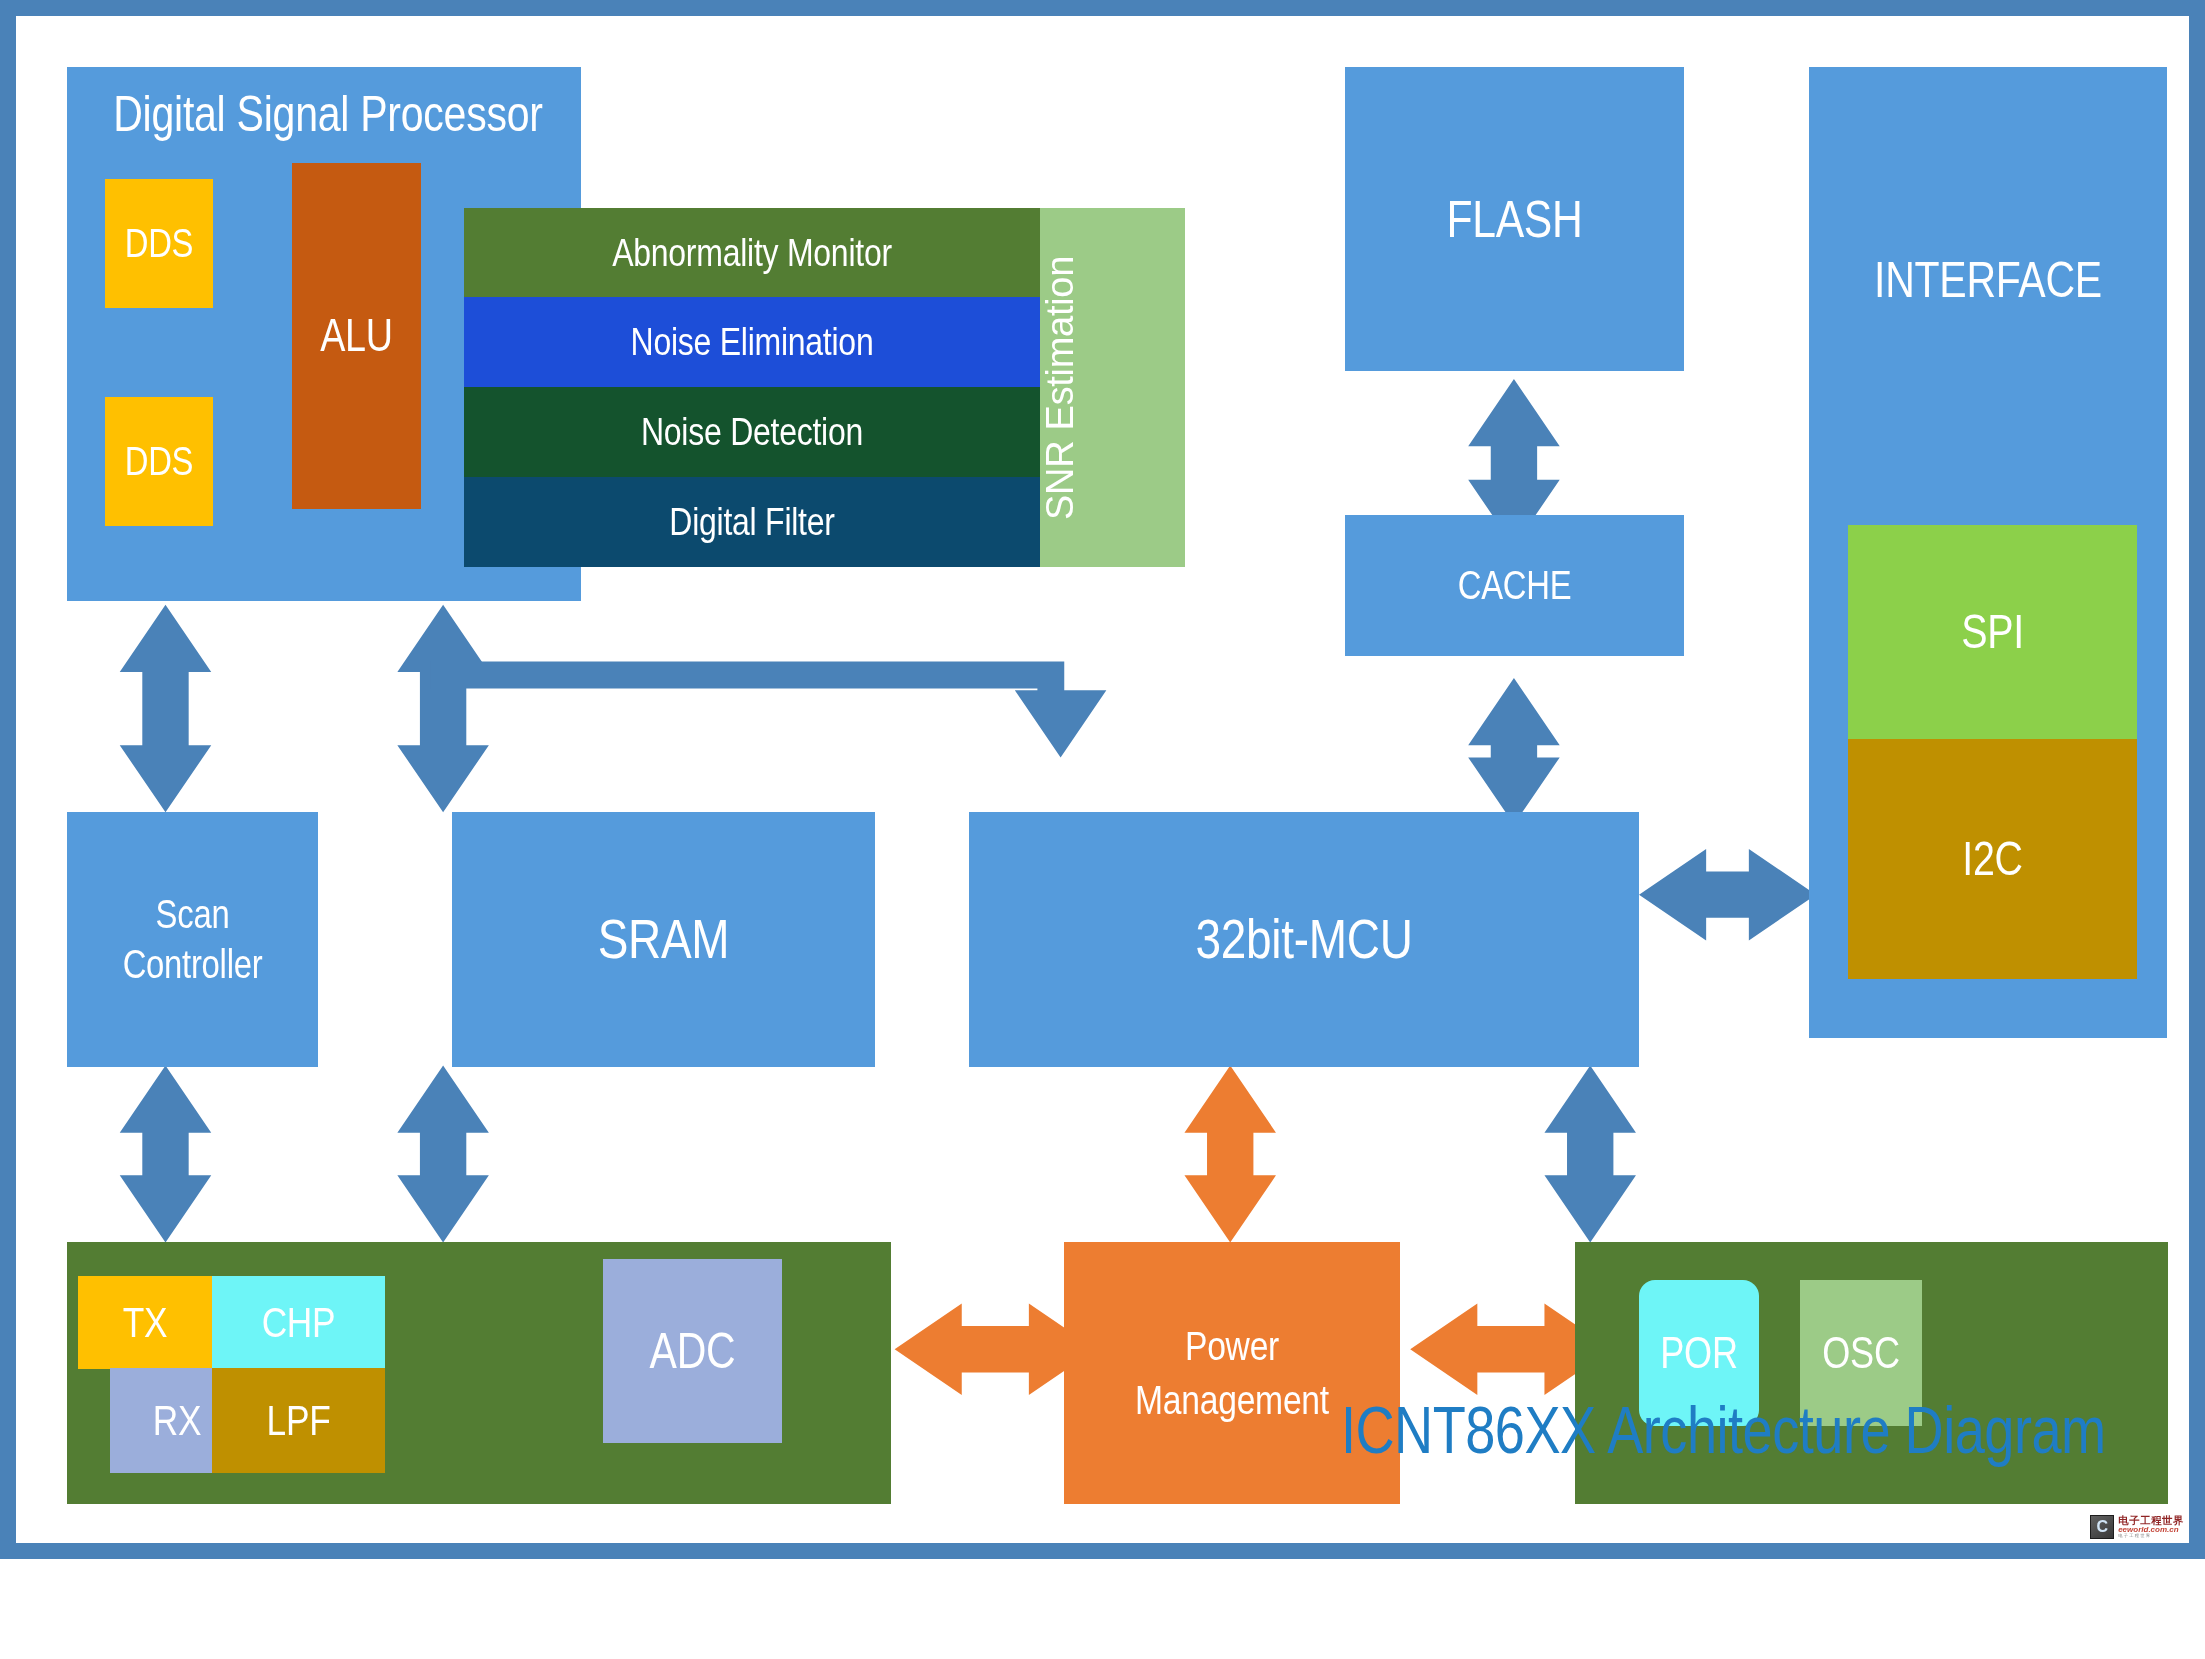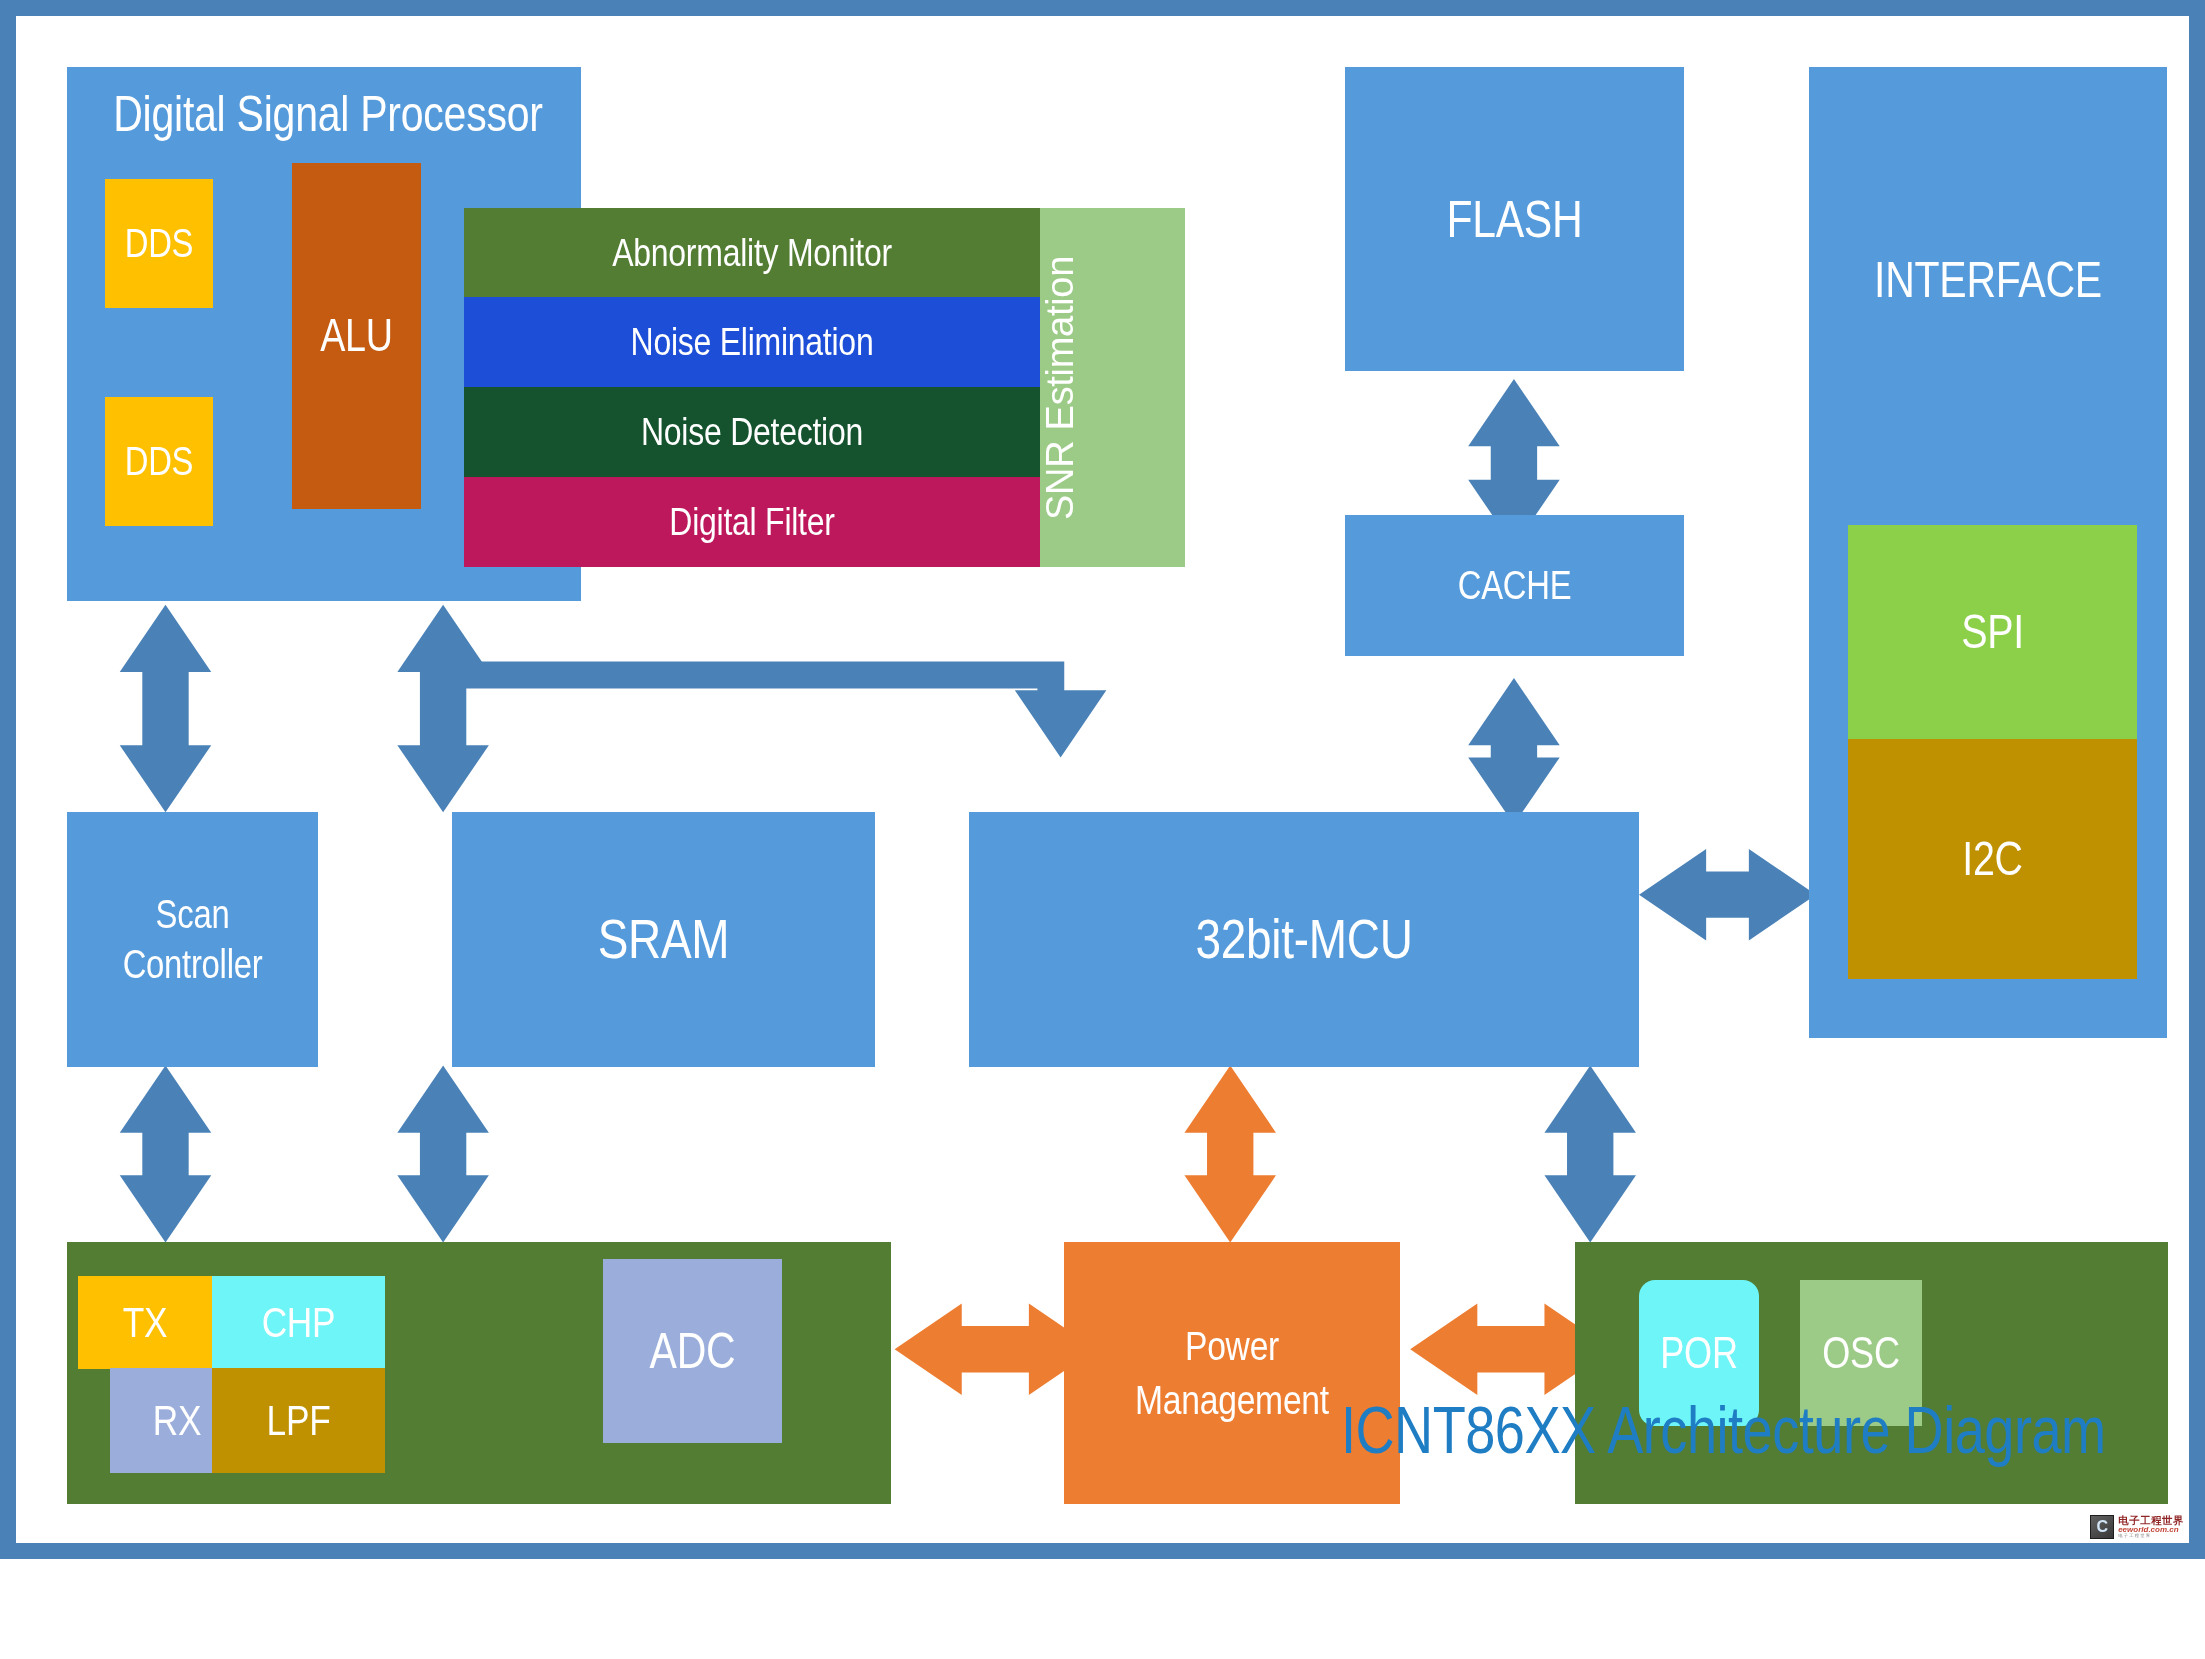--- a/index.html
+++ b/index.html
@@ -155,21 +155,21 @@
 
     <div class="blk" style="left:448px; top:192px; width:576px; height:90px; background:#537D33;">
       <span class="cond" style="font-size:39px;">Abnormality Monitor</span>
     </div>
     <div class="blk" style="left:448px; top:281px; width:576px; height:90px; background:#1d4ed8;">
       <span class="cond" style="font-size:39px;">Noise Elimination</span>
     </div>
     <div class="blk" style="left:448px; top:371px; width:576px; height:90px; background:#14532d;">
       <span class="cond" style="font-size:39px;">Noise Detection</span>
     </div>
-    <div class="blk" style="left:448px; top:461px; width:576px; height:90px; background:#be185d;">
+    <div class="blk" style="left:448px; top:461px; width:576px; height:90px; background:#0c4a6e;">
       <span class="cond" style="font-size:39px;">Digital Filter</span>
     </div>
 
     <div class="blk c-palegreen" style="left:1024px; top:192px; width:145px; height:359px;">
       <span class="cond vert" style="font-size:38px;">SNR Estimation</span>
     </div>
 
     <div class="blk c-blue" style="left:1329px; top:499px; width:339px; height:141px;">
       <span class="cond" style="font-size:40px;">CACHE</span>
     </div>

